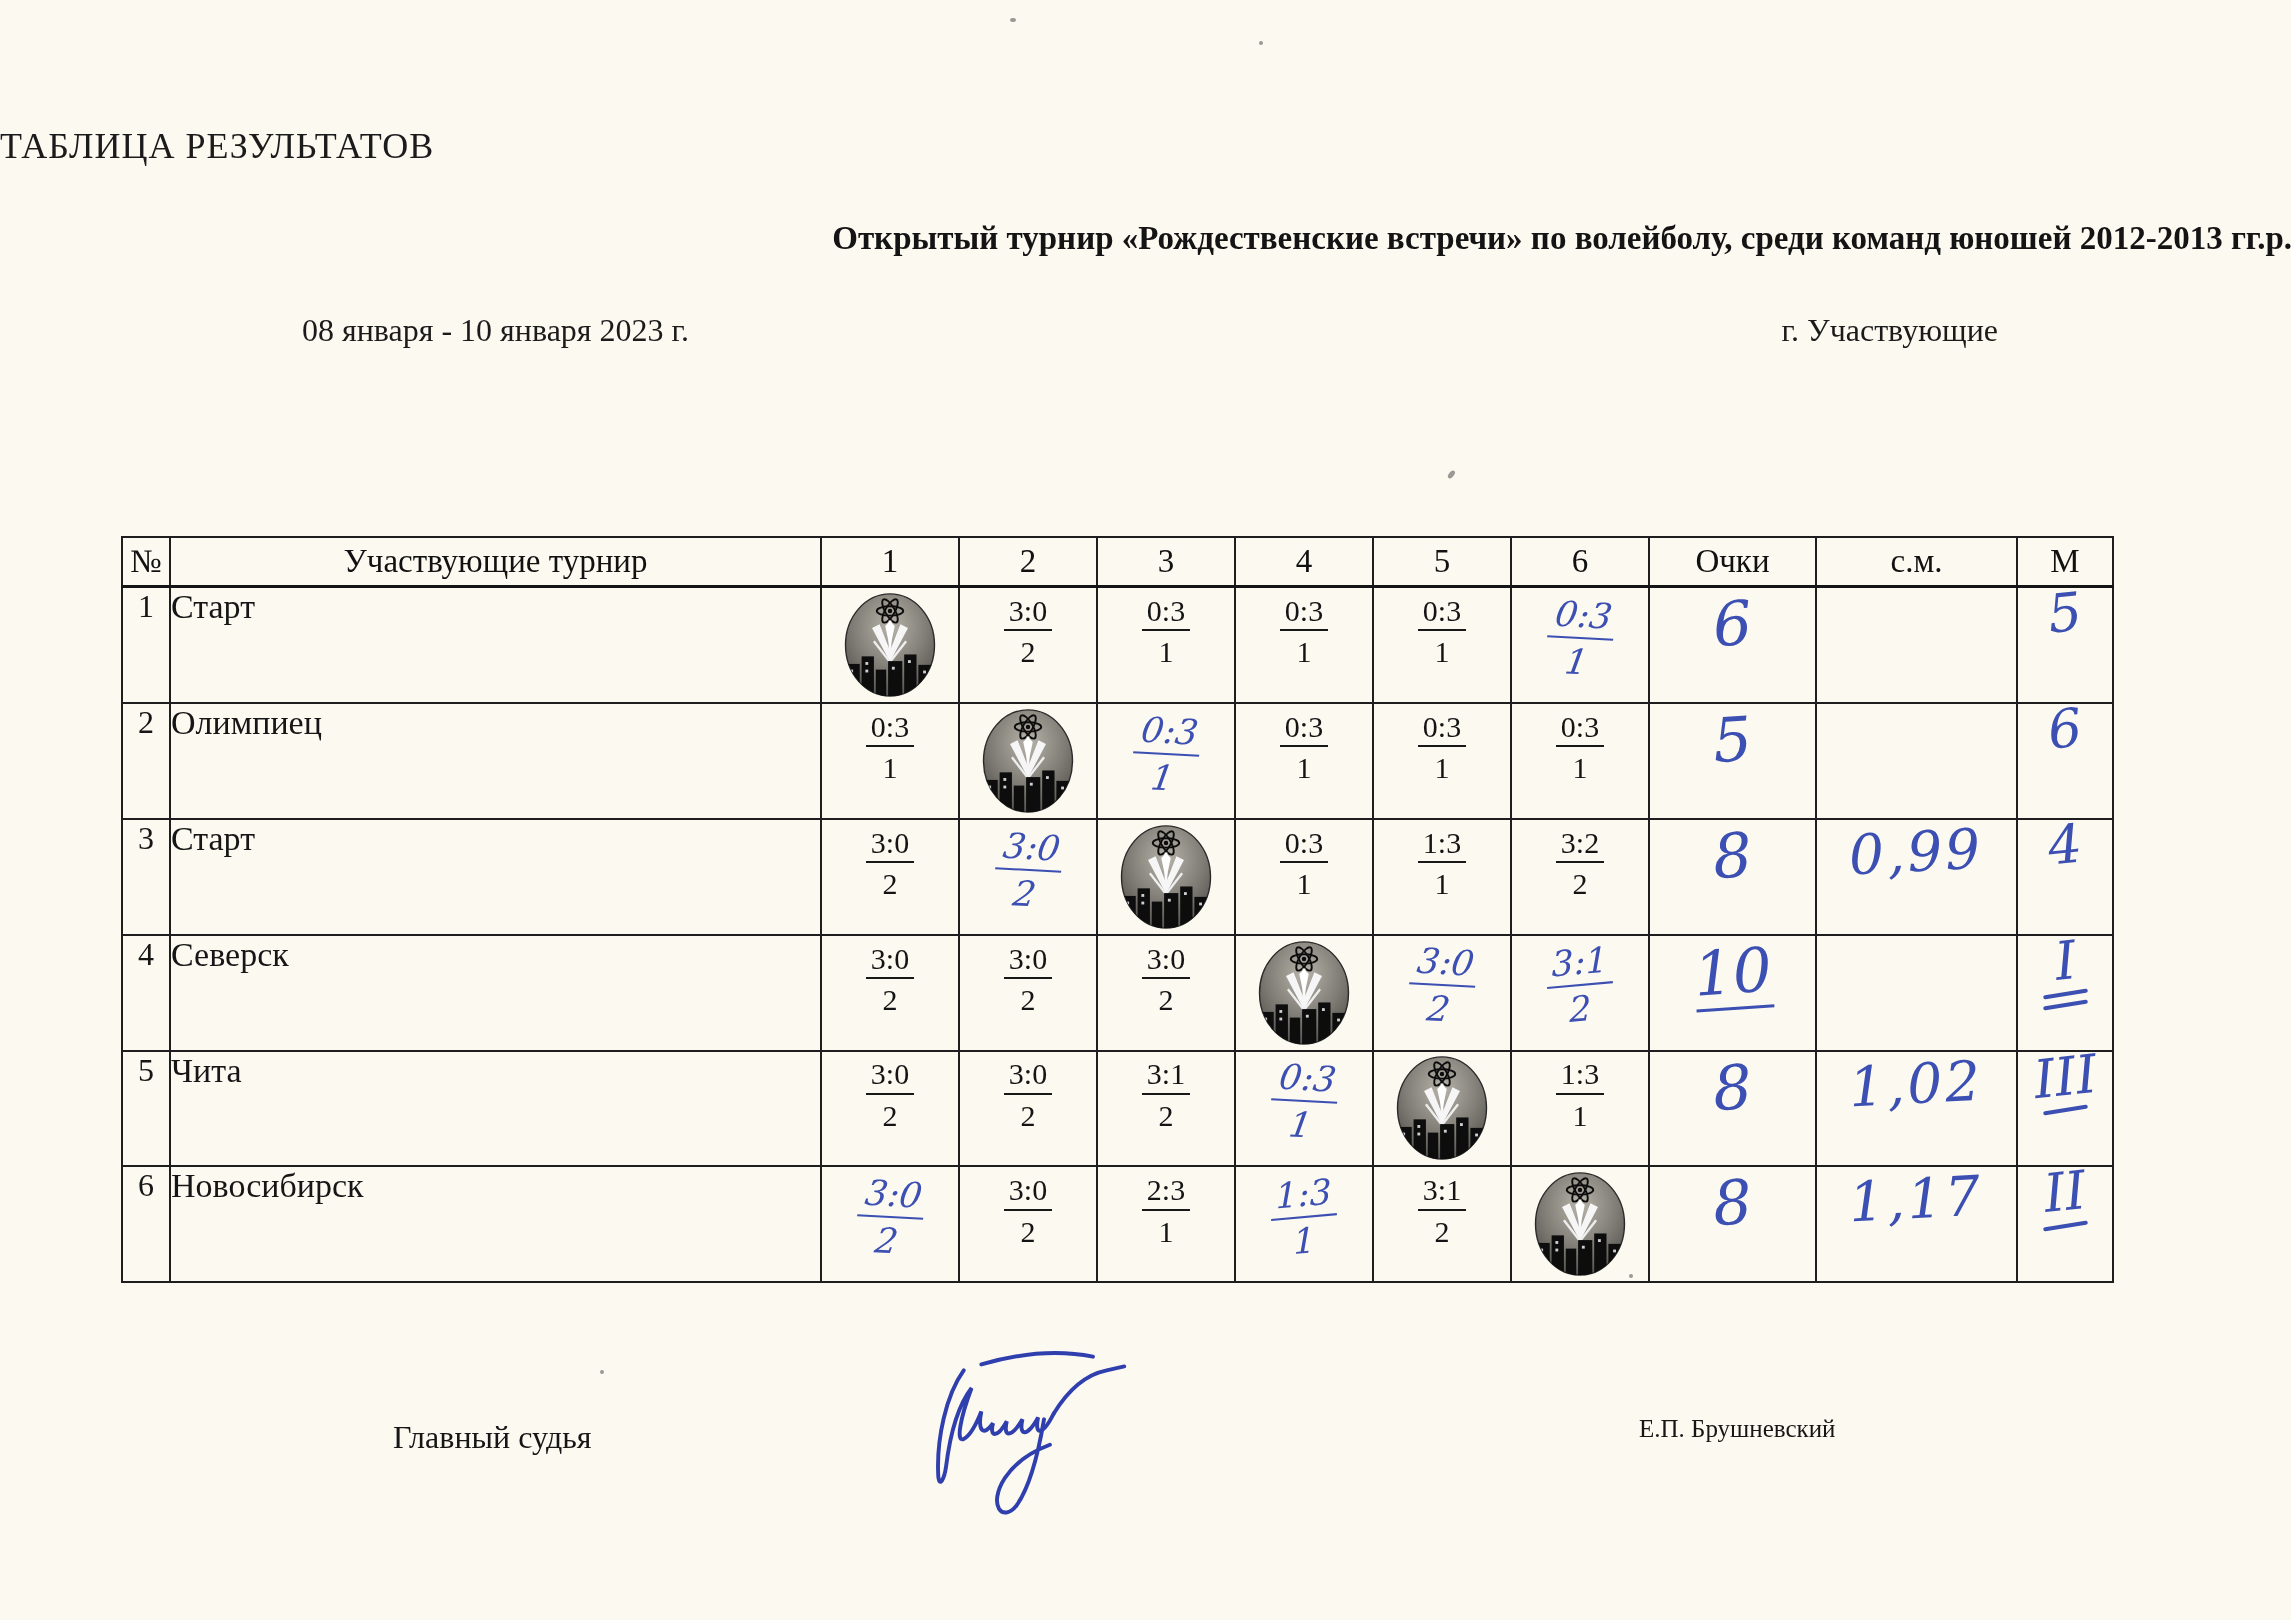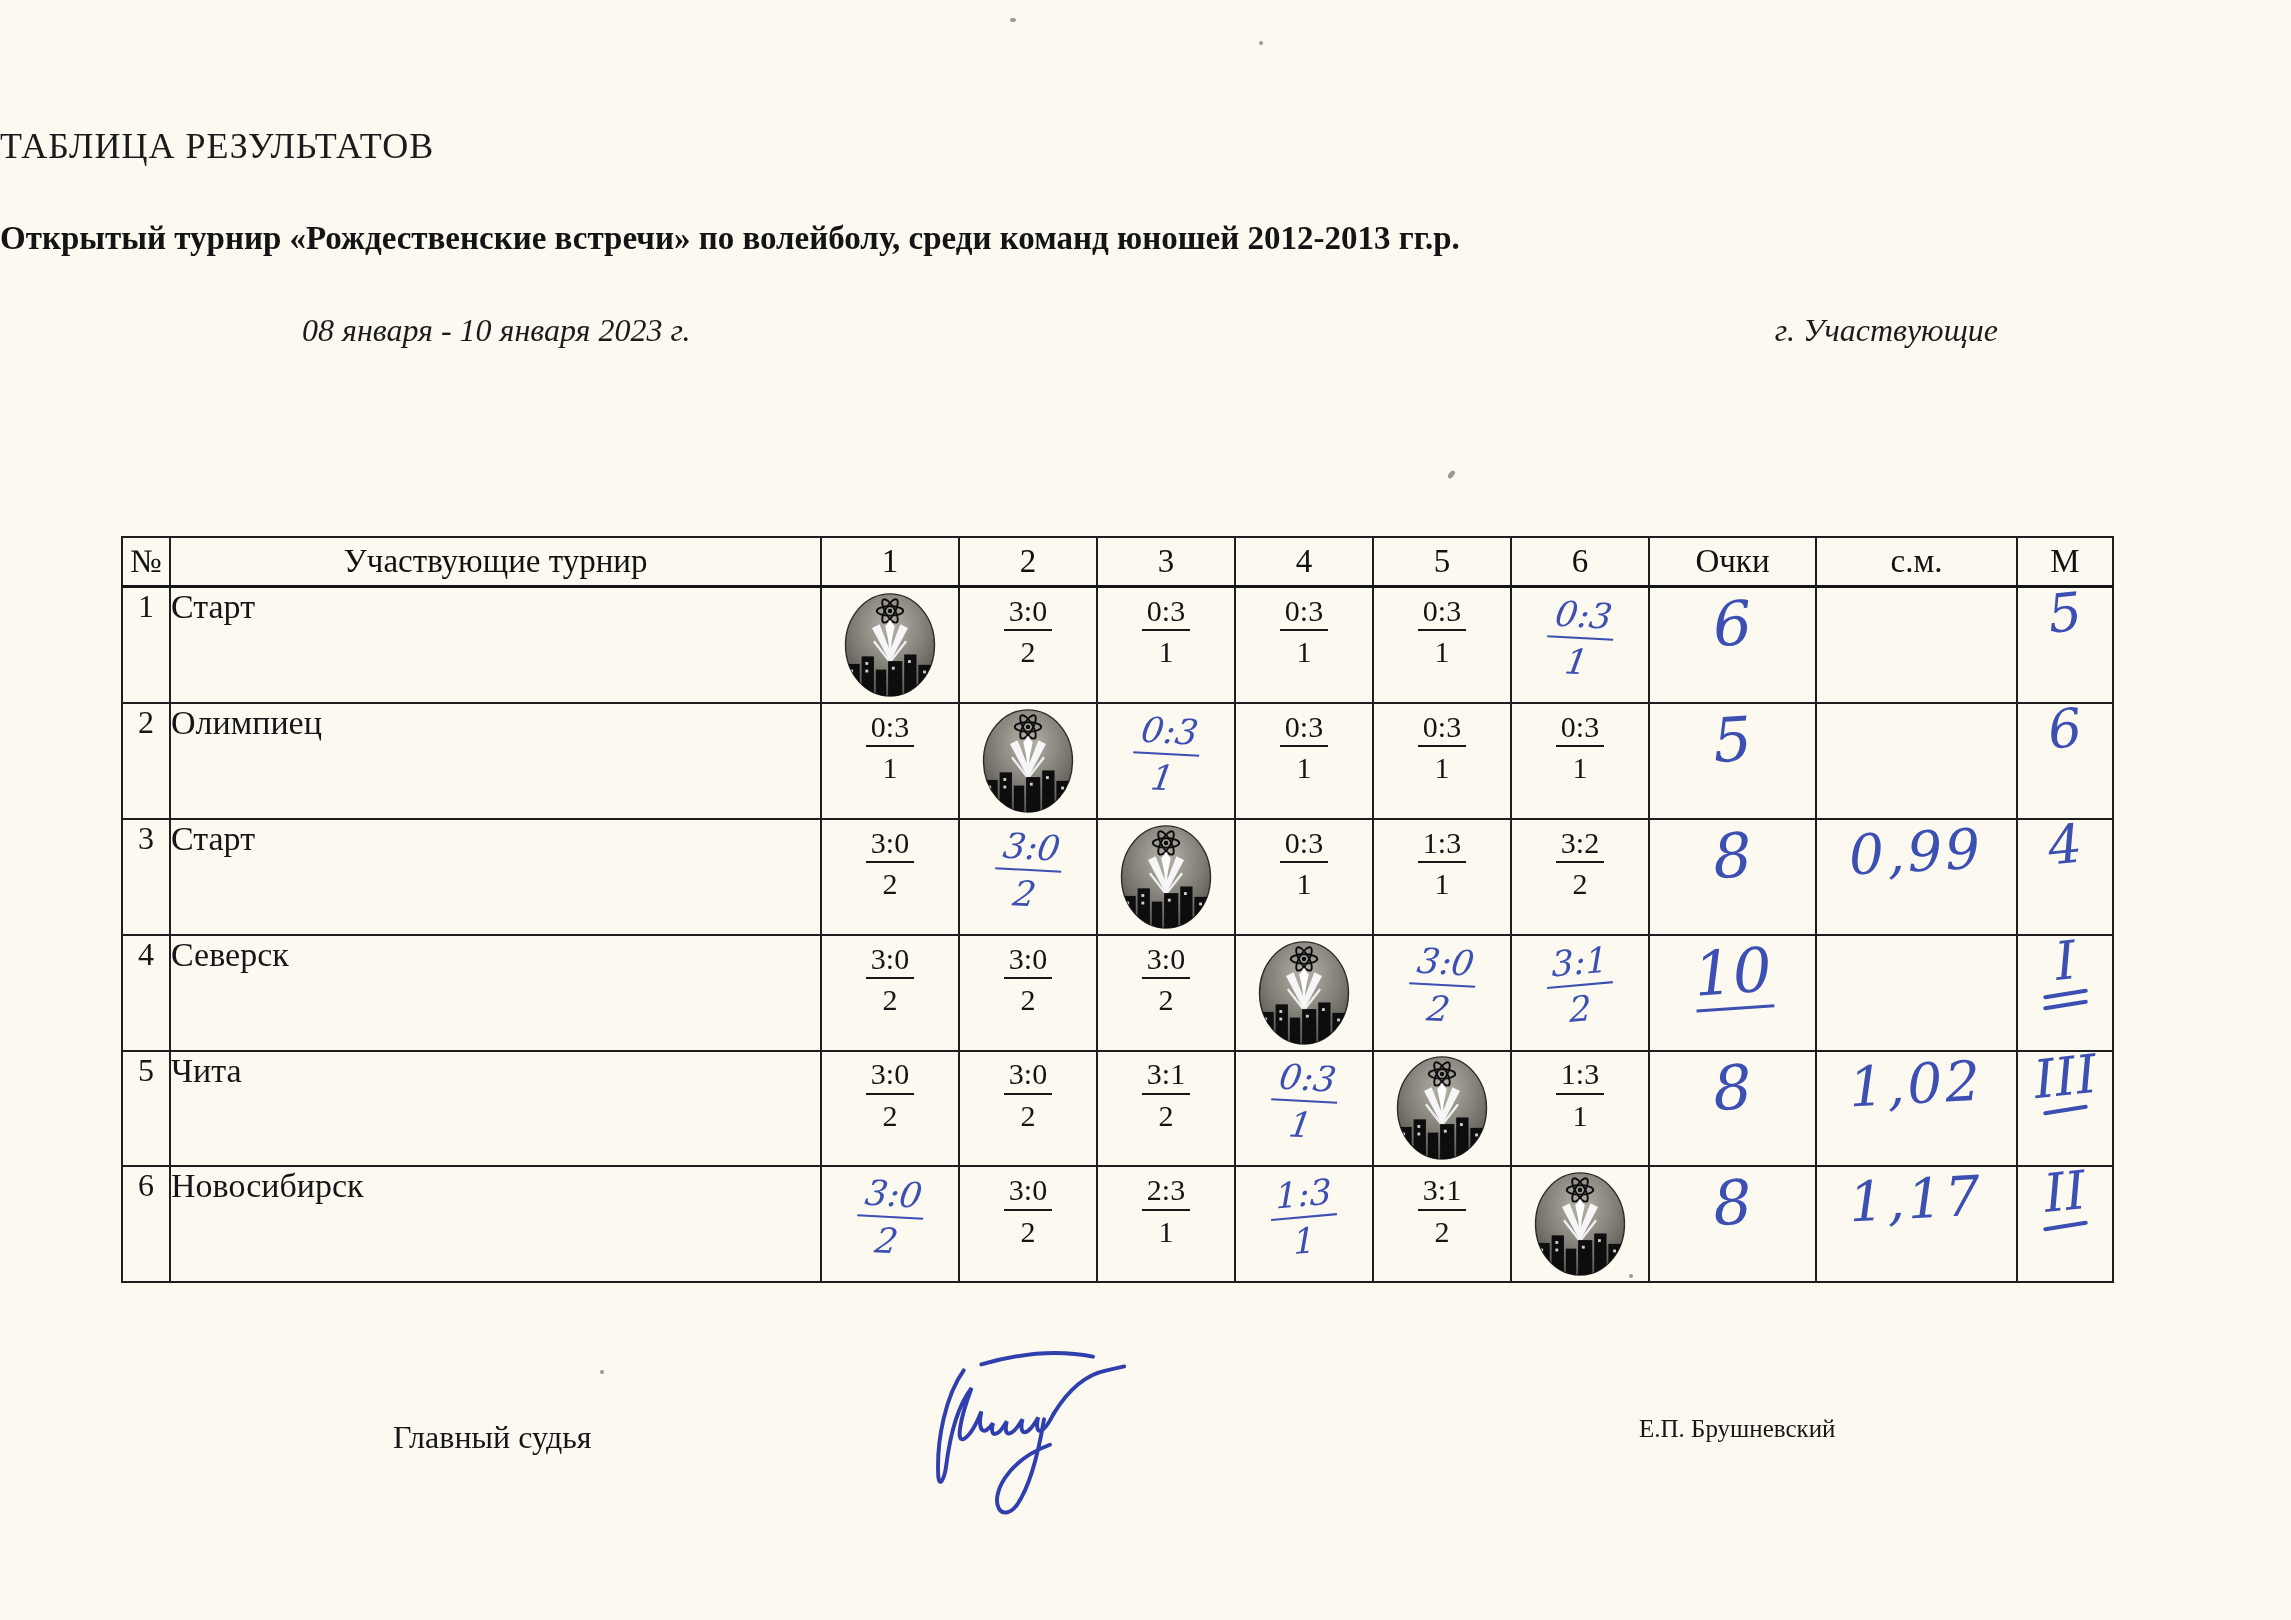--- a/index.html
+++ b/index.html
@@ -11,27 +11,27 @@
   }
   
   .speck{position:absolute;background:#4b4b4b;border-radius:50%;opacity:.55;}
 
   .doc-title{
     position:absolute;top:125px;left:0;width:100%;
     text-align:left;font-size:36px;letter-spacing:1px;color:#1b1b1b;
   }
   .doc-subtitle{
     position:absolute;top:220px;left:0;width:100%;
-    text-align:left;font-size:33px;font-weight:bold;color:#141414;
+    text-align:right;font-size:33px;font-weight:bold;color:#141414;
   }
   .date-row{
     position:absolute;top:312px;left:0;width:100%;
     display:flex;justify-content:space-between;
     box-sizing:border-box;padding:0 294px 0 302px;
-    font-size:32px;color:#1b1b1b;font-style:italic;
+    font-size:32px;color:#1b1b1b;
   }
 
   table.results{
     position:absolute;left:121px;top:536px;width:1992px;
     border-collapse:collapse;table-layout:fixed;
     border:2.9px solid #1a1a1a;
   }
   table.results th, table.results td{
     border:2px solid #1e1e1e;
     padding:0;margin:0;vertical-align:top;overflow:hidden;

